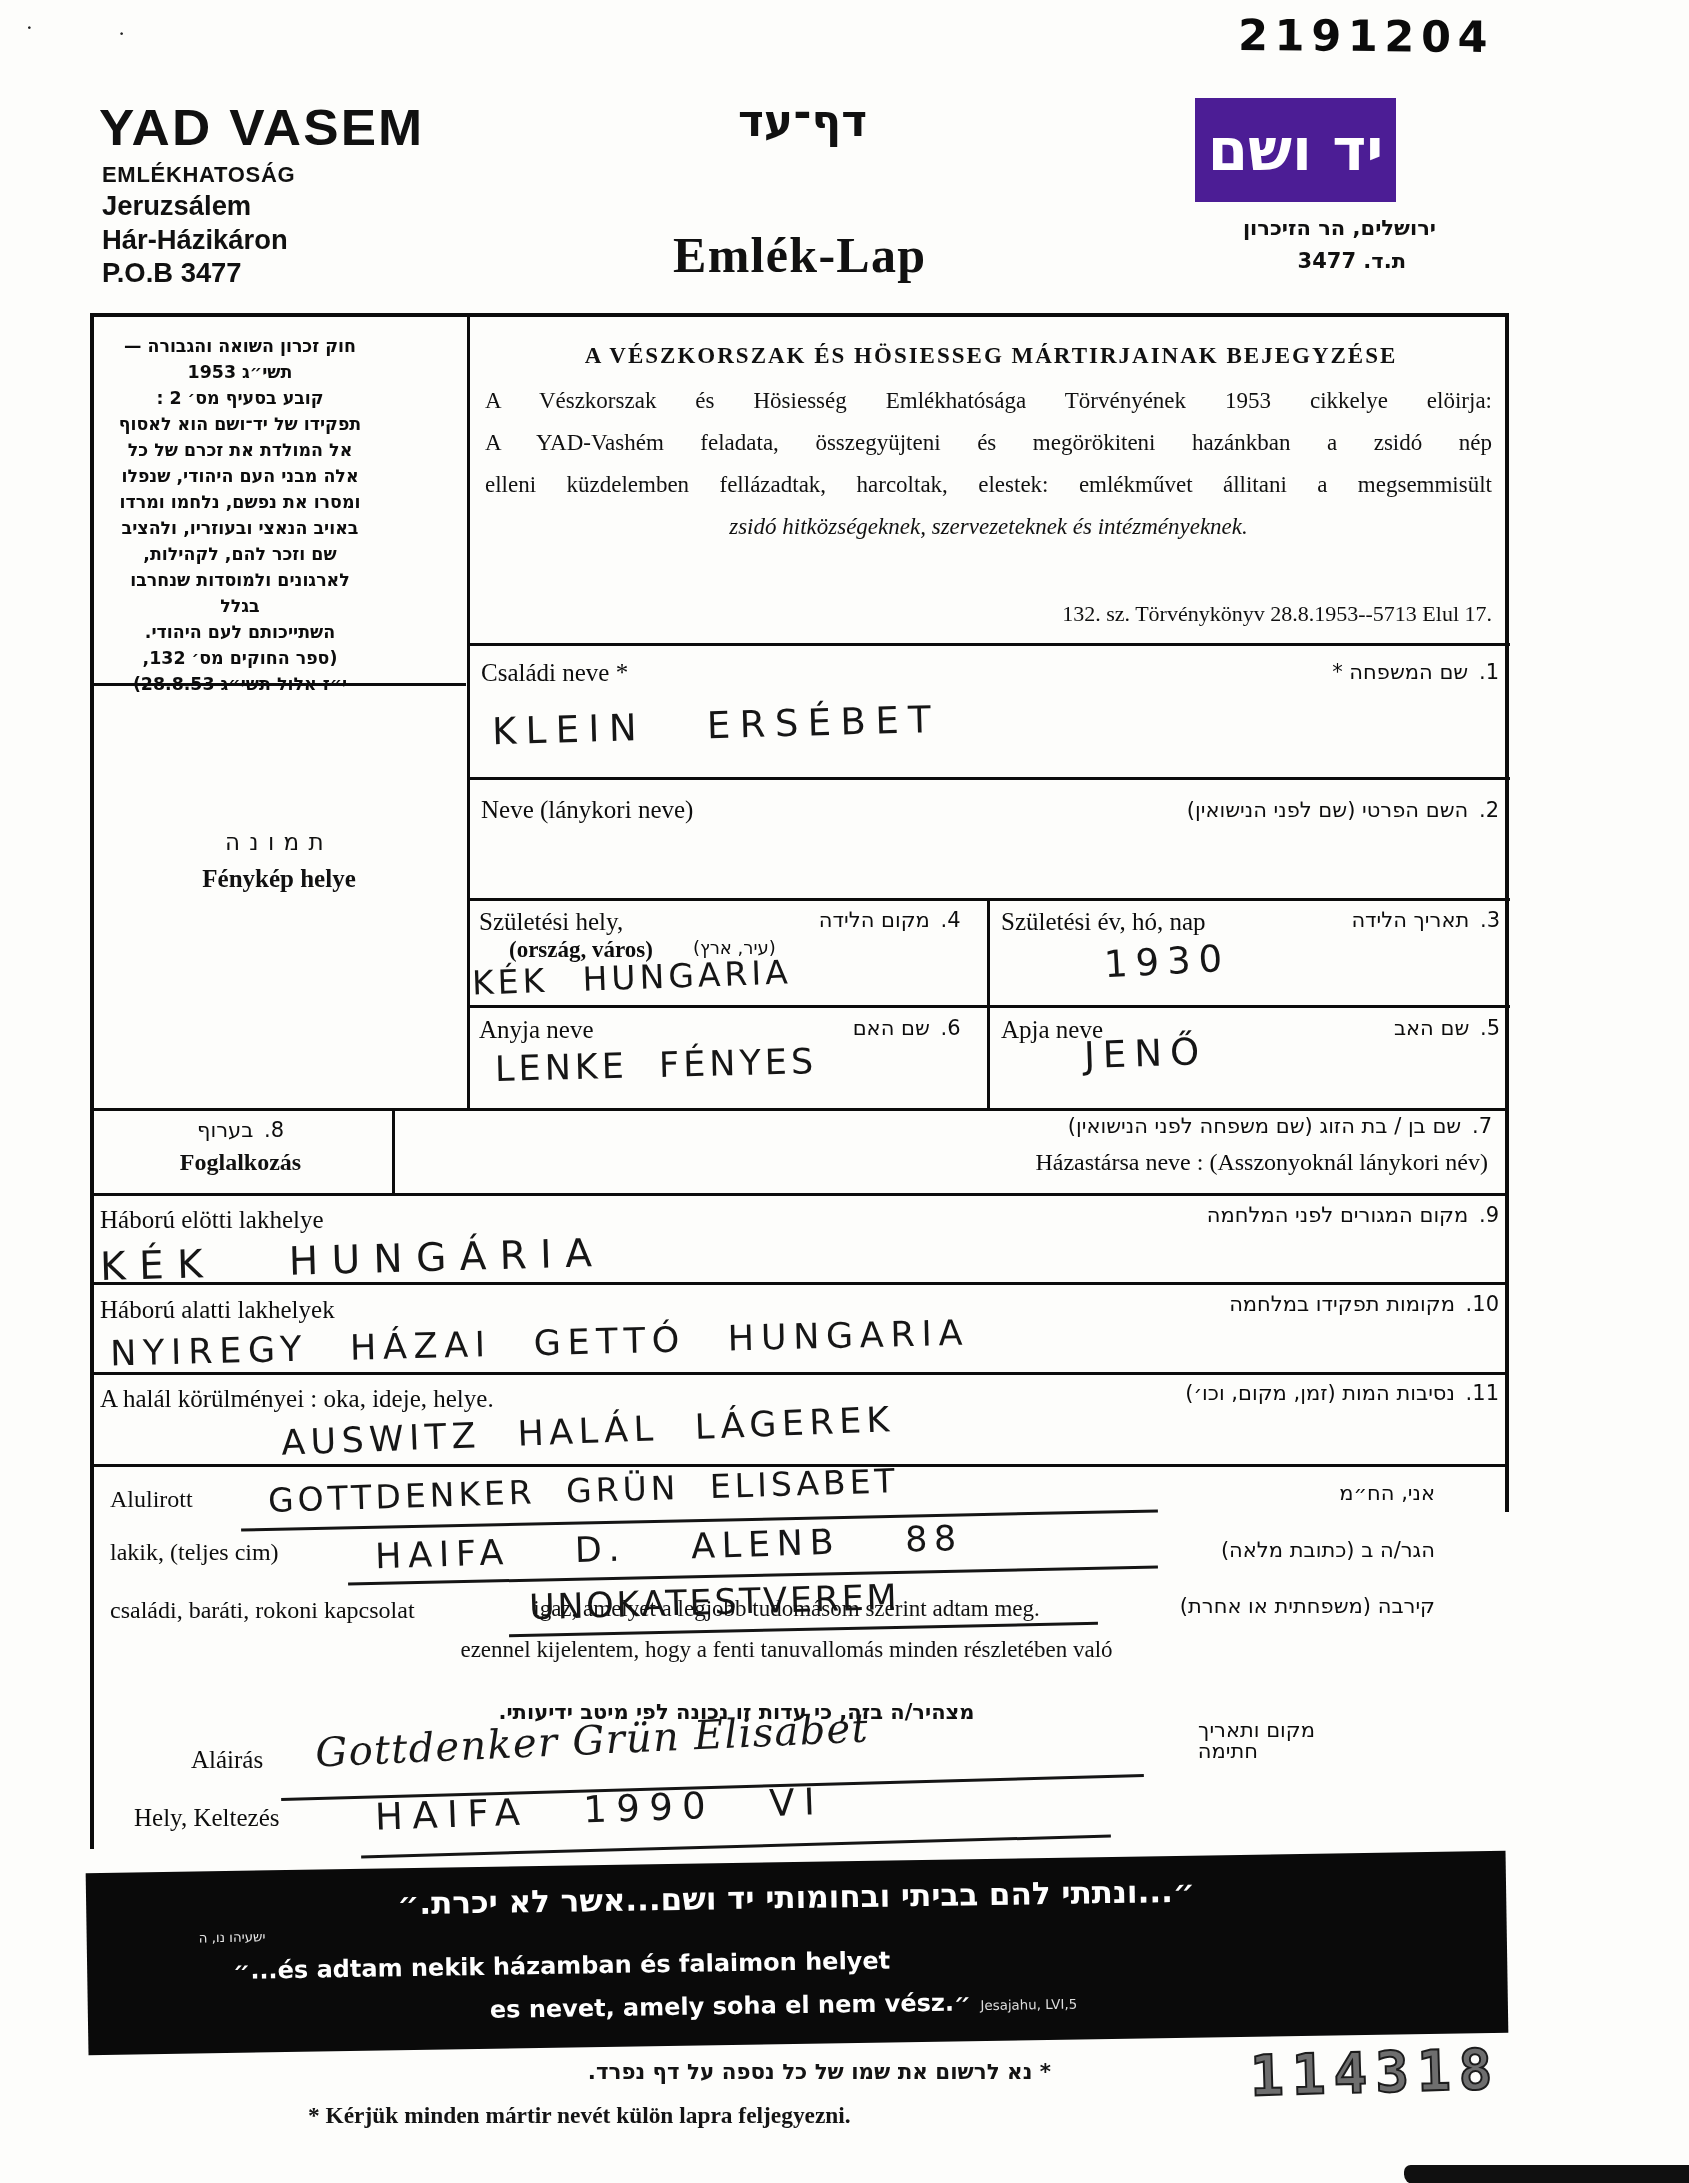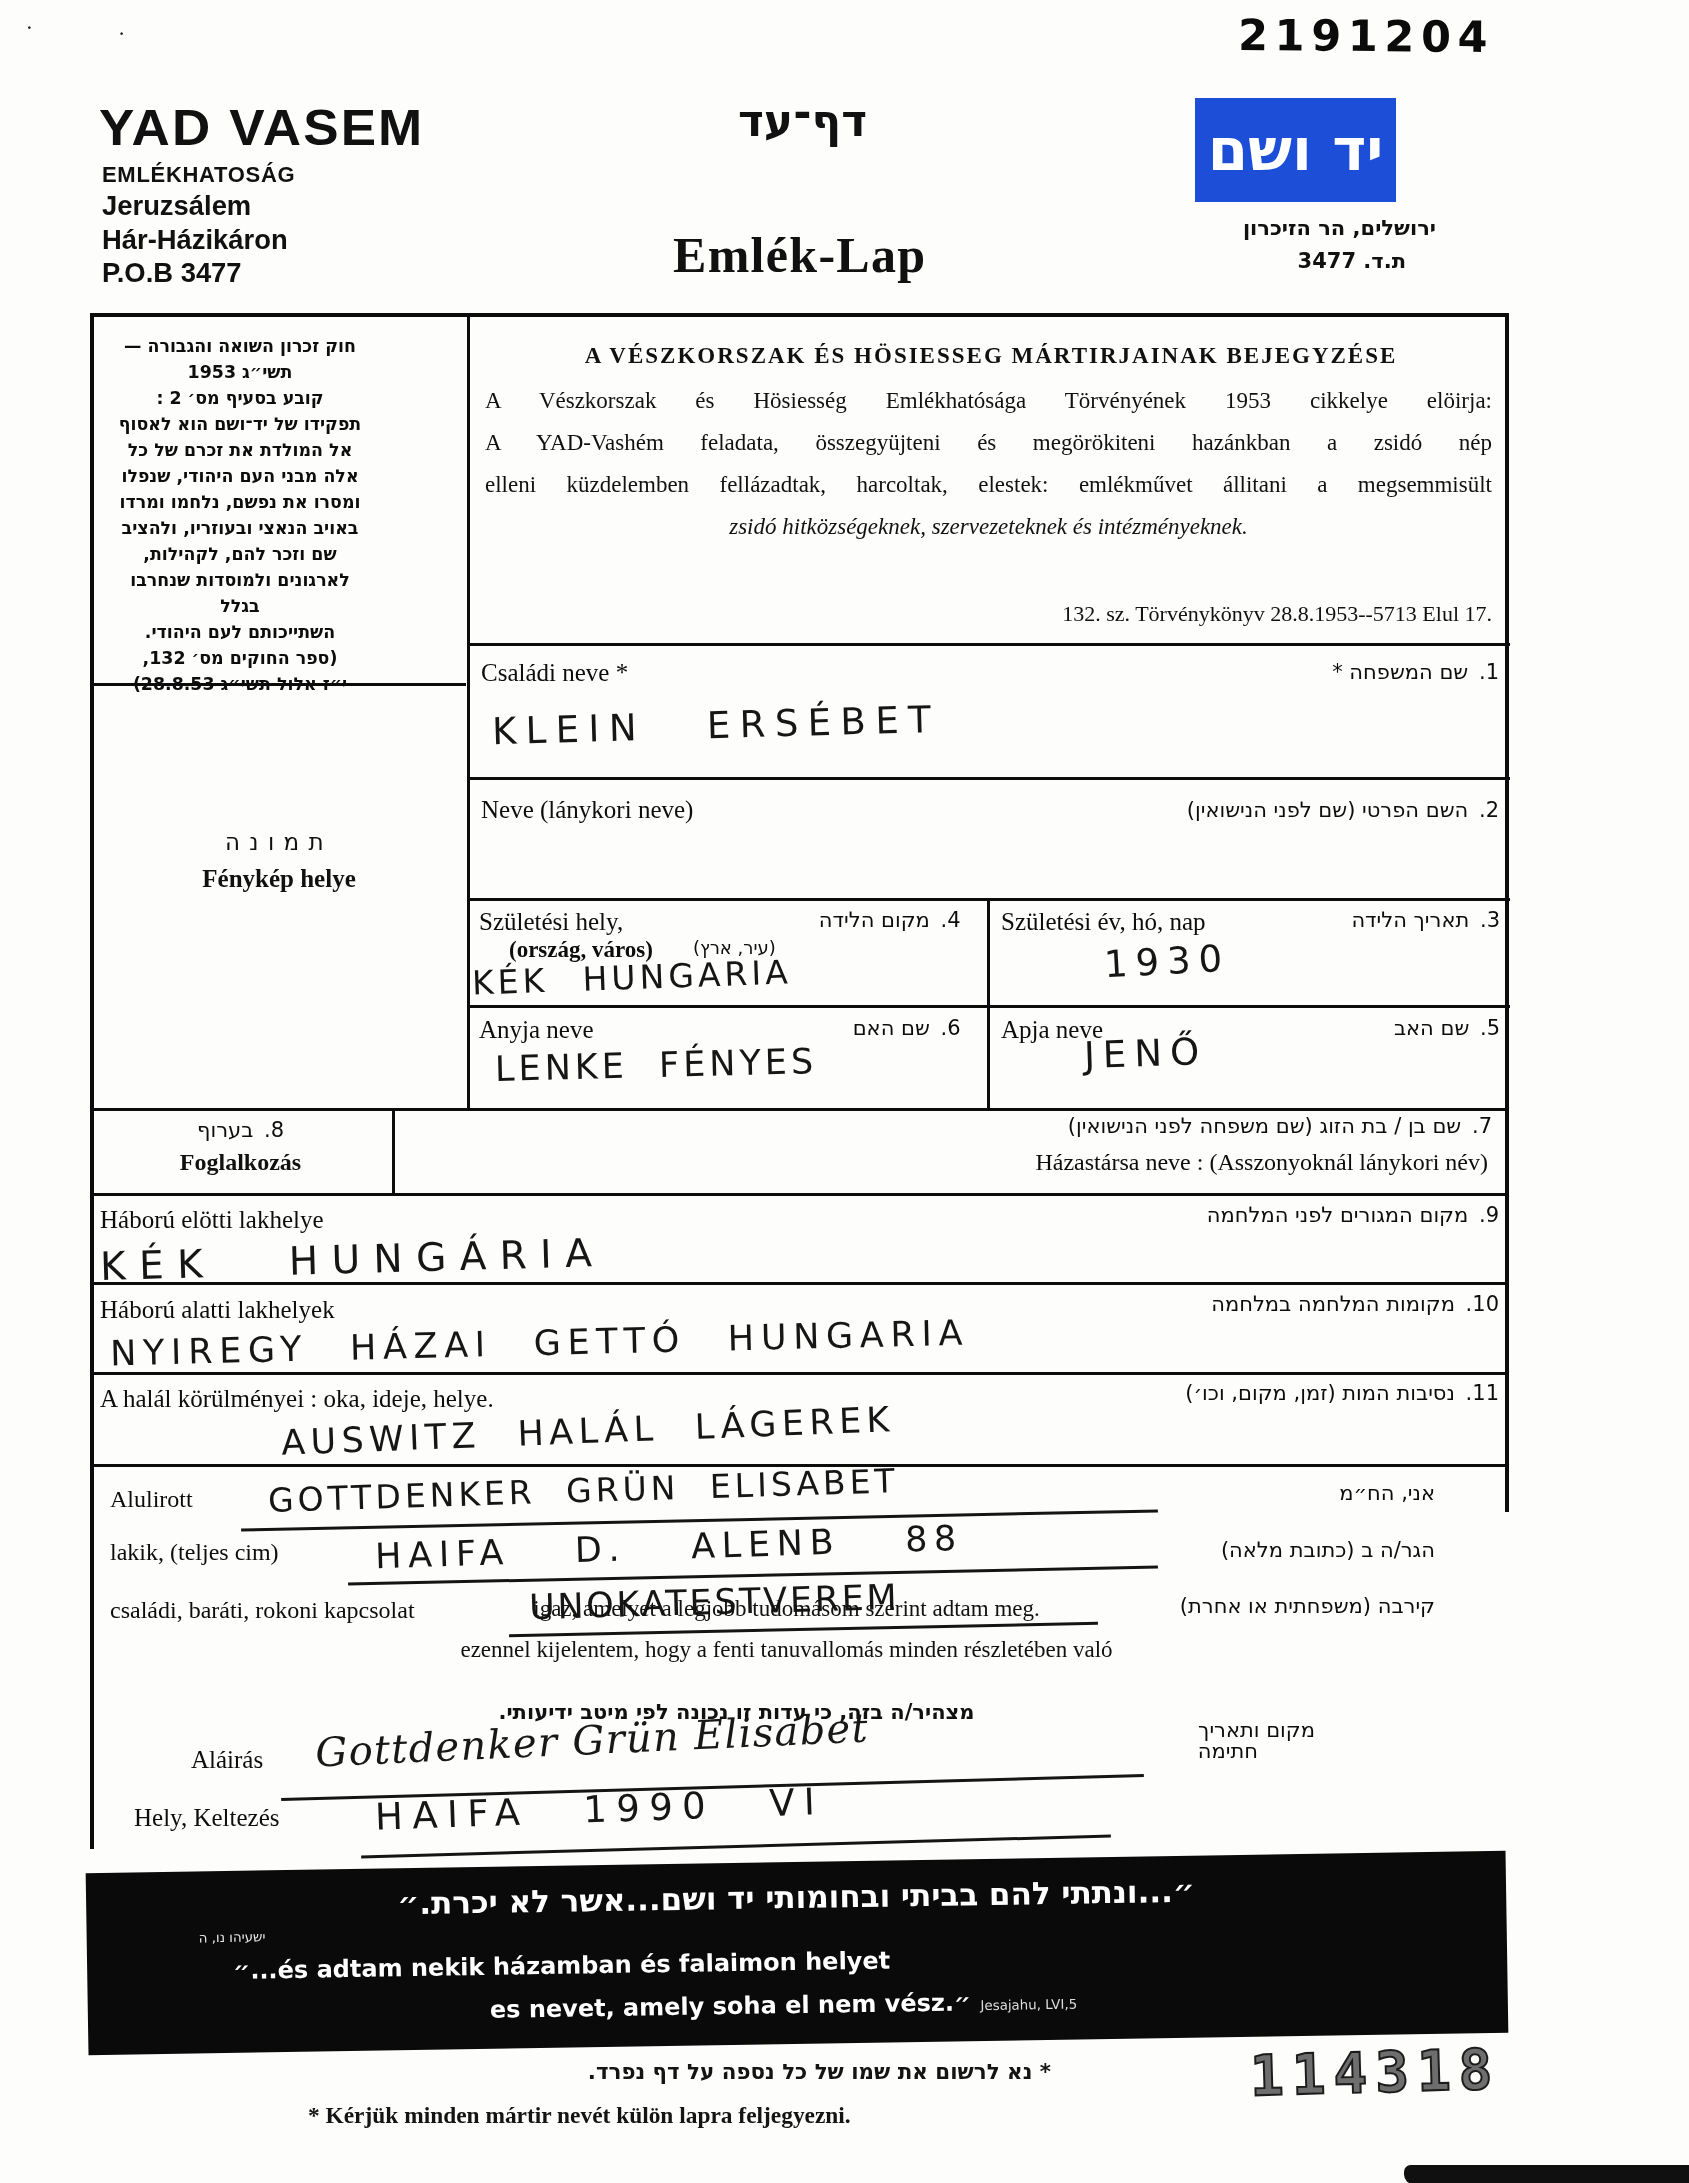--- a/index.html
+++ b/index.html
@@ -17,21 +17,21 @@
   .noise-dots{left:25.4px;top:14.7px;font-size:23px;color:#222;letter-spacing:40px;}
   .org-name{left:99px;top:99px;font-family:"Liberation Sans",sans-serif;font-weight:700;
     font-size:50px;letter-spacing:2px;transform:scaleX(1.06);transform-origin:left;}
   .org-sub{left:102px;top:162px;font-family:"Liberation Sans",sans-serif;font-weight:700;font-size:22px;letter-spacing:0.7px;}
   .org-city{left:102px;top:190px;font-family:"Liberation Sans",sans-serif;font-weight:700;font-size:27.4px;}
   .org-addr{left:102px;top:224px;font-family:"Liberation Sans",sans-serif;font-weight:700;font-size:27.4px;}
   .org-pob{left:102px;top:257px;font-family:"Liberation Sans",sans-serif;font-weight:700;font-size:27.4px;}
   .title-he{left:709px;top:95px;width:187px;text-align:center;font-family:"DejaVu Sans",sans-serif;
     font-weight:700;font-size:44px;}
   .title-hu{left:673px;top:226px;font-size:50px;font-weight:600;letter-spacing:1.3px;}
-  .logo-box{left:1195px;top:98px;width:201px;height:104px;background:#1d4ed8;
+  .logo-box{left:1195px;top:98px;width:201px;height:104px;background:#4c1d95;
     display:flex;align-items:center;justify-content:center;}
   .logo-he{color:#fff;font-family:"DejaVu Sans",sans-serif;font-weight:700;font-size:58px;line-height:1;}
   .logo-city{left:1185px;top:216px;width:251px;text-align:right;font-family:"DejaVu Sans",sans-serif;
     font-weight:700;font-size:21px;}
   .logo-pob{left:1185px;top:249px;width:221px;text-align:right;font-family:"DejaVu Sans",sans-serif;
     font-weight:700;font-size:21px;}
 
   
   .ln{background:#0c0c0c;}
   .ln-top{left:90px;top:313px;width:1419px;height:4px;}
@@ -286,21 +286,21 @@
 
 <div class="abs label-hu f9-hu">Háború elötti lakhelye</div>
 <div class="abs he-label f9-he">
   <span dir="rtl">מקום המגורים לפני המלחמה</span>
   <span class="he-num">.9</span>
 </div>
 <div class="abs hw f9-val">KÉK HUNGÁRIA</div>
 
 <div class="abs label-hu f10-hu">Háború alatti lakhelyek</div>
 <div class="abs he-label f10-he">
-  <span dir="rtl">מקומות המלחמה במלחמה</span>
+  <span dir="rtl">מקומות תפקידו במלחמה</span>
   <span class="he-num">.10</span>
 </div>
 <div class="abs hw f10-val">NYIREGY HÁZAI GETTÓ HUNGARIA</div>
 
 <div class="abs label-hu f11-hu">A halál körülményei : oka, ideje, helye.</div>
 <div class="abs he-label f11-he">
   <span dir="rtl">נסיבות המות (זמן, מקום, וכו׳)</span>
   <span class="he-num">.11</span>
 </div>
 <div class="abs hw f11-val">AUSWITZ HALÁL LÁGEREK</div>

